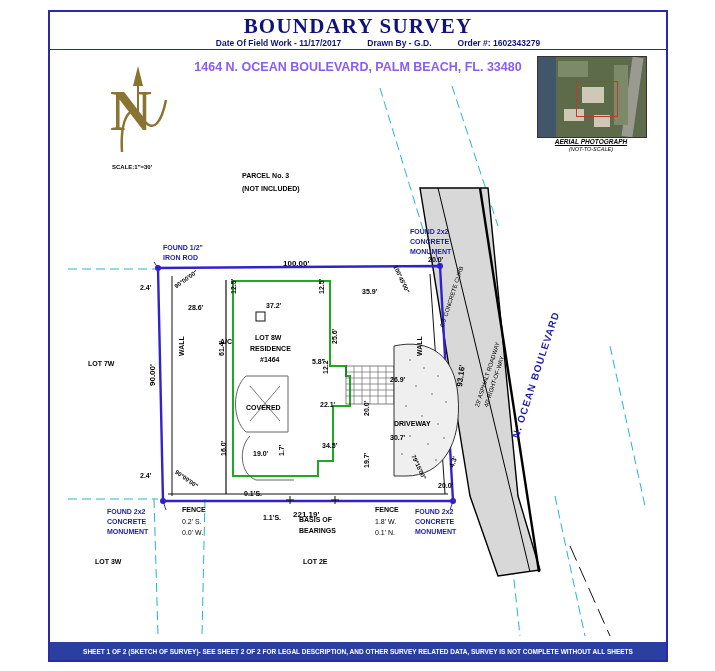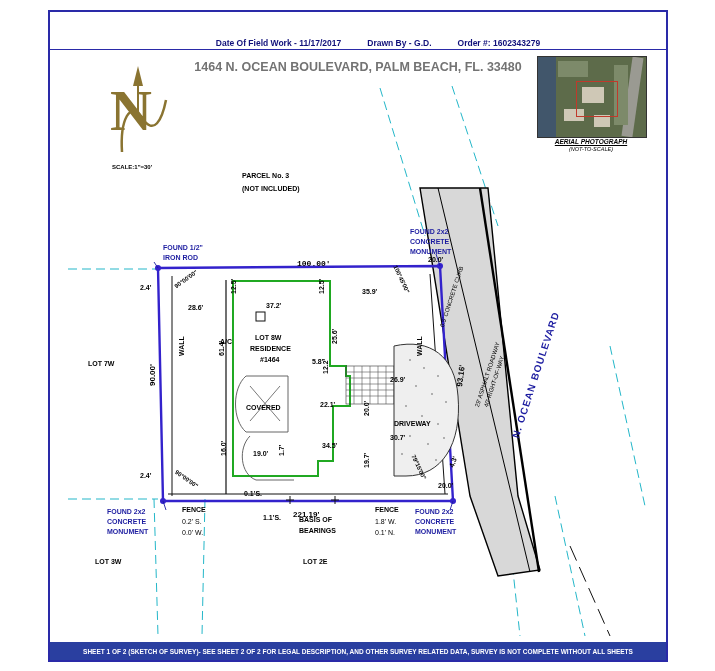--- a/index.html
+++ b/index.html
@@ -6,21 +6,21 @@
   body{font-family:"Liberation Sans", sans-serif;}
   #page{position:relative;width:715px;height:671px;background:#ffffff;overflow:hidden;}
   #sheet{position:absolute;left:48px;top:10px;width:620px;height:652px;background:#ffffff;border:2px solid #2a2aa8;box-sizing:border-box;}
   
   .titlebar{position:absolute;left:0;top:0;width:100%;height:38px;background:#ffffff;border-bottom:1px solid #2a2aa8;box-sizing:border-box;}
   .title{position:absolute;left:0;top:2px;width:100%;text-align:center;font-family:"Liberation Serif", serif;font-size:21px;letter-spacing:1.2px;color:#11117a;font-weight:bold;}
   .subline{position:absolute;left:0;top:26px;width:100%;text-align:center;font-size:8.5px;color:#11117a;font-weight:bold;}
   .subline span{display:inline-block;}
   .sub-a{margin-right:26px;padding-left:40px;}
   .sub-b{margin-right:26px;text-align:center;}
-  .addr{position:absolute;left:0;top:48px;width:100%;text-align:center;font-size:12.5px;font-weight:bold;color:#737373;}
+  .addr{position:absolute;left:0;top:48px;width:100%;text-align:center;font-size:12.5px;font-weight:bold;color:#8b5cf6;}
   
   #canvas{position:absolute;left:0;top:64px;width:100%;height:564px;}
   svg{position:absolute;left:0;top:0;}
   
   .aerial{position:absolute;left:487px;top:44px;width:108px;height:80px;border:1px solid #333;overflow:hidden;background:#5d6b4a;}
   .aerial .road{position:absolute;right:8px;top:0;width:11px;height:100%;background:#9a9a92;transform:rotate(8deg);}
   .aerial .blk{position:absolute;background:#7d8a6a;}
   .aerial .roof{position:absolute;background:#cfc8b6;}
   .aerial .subject{position:absolute;left:38px;top:24px;width:40px;height:34px;border:1.6px solid #c0392b;}
   .aerial .water{position:absolute;left:0;top:0;width:18px;height:100%;background:#41566b;}
@@ -40,20 +40,21 @@
   .scaletxt{position:absolute;left:62px;top:152px;font-size:6px;font-weight:bold;color:#000;}
   .northN{position:absolute;left:60px;top:70px;font-family:"Liberation Serif", serif;font-size:58px;color:#8a7431;font-weight:bold;line-height:1;}
 </style>
 </head>
 <body>
 
 <div id="page">
   <div id="sheet">
 
     <div class="titlebar">
+      <div class="title">BOUNDARY SURVEY</div>
       <div class="subline">
         <span class="sub-a">Date Of Field Work - 11/17/2017</span><span class="sub-b">Drawn By - G.D.</span><span>Order #: 1602343279</span>
       </div>
     </div>
     <div class="addr">1464 N. OCEAN BOULEVARD, PALM BEACH, FL. 33480</div>
 
     <svg width="90" height="110" style="left:50px;top:48px;">
       <polygon points="38,6 33,26 43,26" fill="#8a7431"></polygon>
       <line x1="38" y1="20" x2="38" y2="58" stroke="#8a7431" stroke-width="2"></line>
       <path d="M22,92 C20,60 30,40 42,58 C54,76 62,60 66,40" stroke="#8a7431" stroke-width="2.5" fill="none"></path>
@@ -206,21 +207,21 @@
       <div class="lbl" style="left:325px;top:453px;"><span>0.1' N.</span></div>
 
       <div class="lbl b" style="left:249px;top:440px;"><span>BASIS OF</span></div>
       <div class="lbl b" style="left:249px;top:451px;"><span>BEARINGS</span></div>
 
       <div class="lbl b rot90" style="left:460px;top:360px;font-size:10px;color:#1c1ca0;letter-spacing:1px;transform:rotate(-72deg);"><span>N. OCEAN BOULEVARD</span></div>
       <div class="lbl sm rot90" style="left:424px;top:330px;transform:rotate(-72deg);"><span>29' ASPHALT ROADWAY</span></div>
       <div class="lbl sm rot90" style="left:433px;top:330px;transform:rotate(-72deg);"><span>40' RIGHT-OF-WAY</span></div>
       <div class="lbl sm rot90" style="left:389px;top:250px;transform:rotate(-72deg);"><span>0.5' CONCRETE CURB</span></div>
 
-      <div class="lbl b big" style="left:247px;top:183px;font-family:Liberation Mono, monospace;"><span>100.00'</span></div>
+      <div class="lbl b big" style="left:233px;top:183px;"><span>100.00'</span></div>
       <div class="lbl b big" style="left:243px;top:434px;"><span>221.19'</span></div>
       <div class="lbl b big rot90" style="left:98px;top:310px;"><span>90.00'</span></div>
       <div class="lbl b big rot90" style="left:405px;top:310px;transform:rotate(-82deg);"><span>93.16'</span></div>
 
       <div class="lbl b sm" style="left:123px;top:200px;transform:rotate(-35deg);"><span>90°00'00"</span></div>
       <div class="lbl b sm" style="left:123px;top:400px;transform:rotate(35deg);"><span>90°00'00"</span></div>
       <div class="lbl b sm" style="left:336px;top:200px;transform:rotate(65deg);"><span>100°45'00"</span></div>
       <div class="lbl b sm" style="left:355px;top:388px;transform:rotate(65deg);"><span>79°15'00"</span></div>
 
       <div class="lbl b" style="left:90px;top:208px;"><span>2.4'</span></div>

